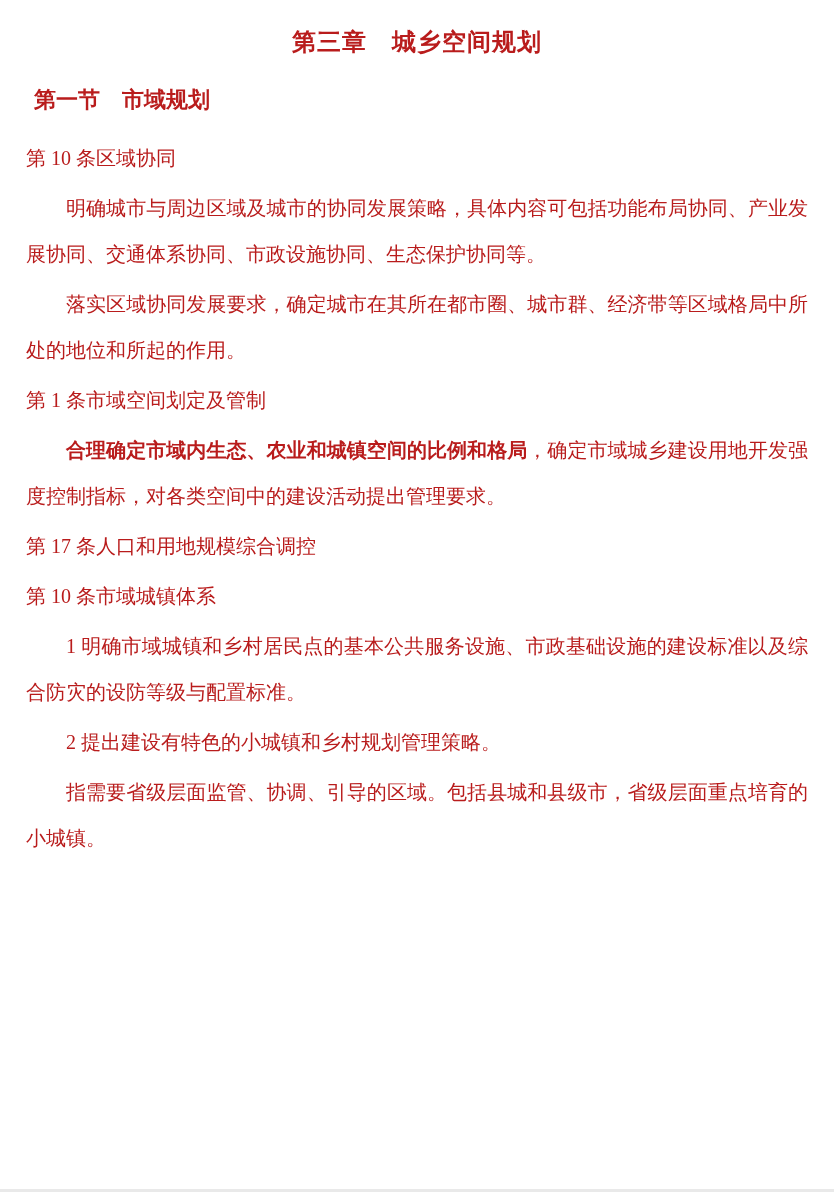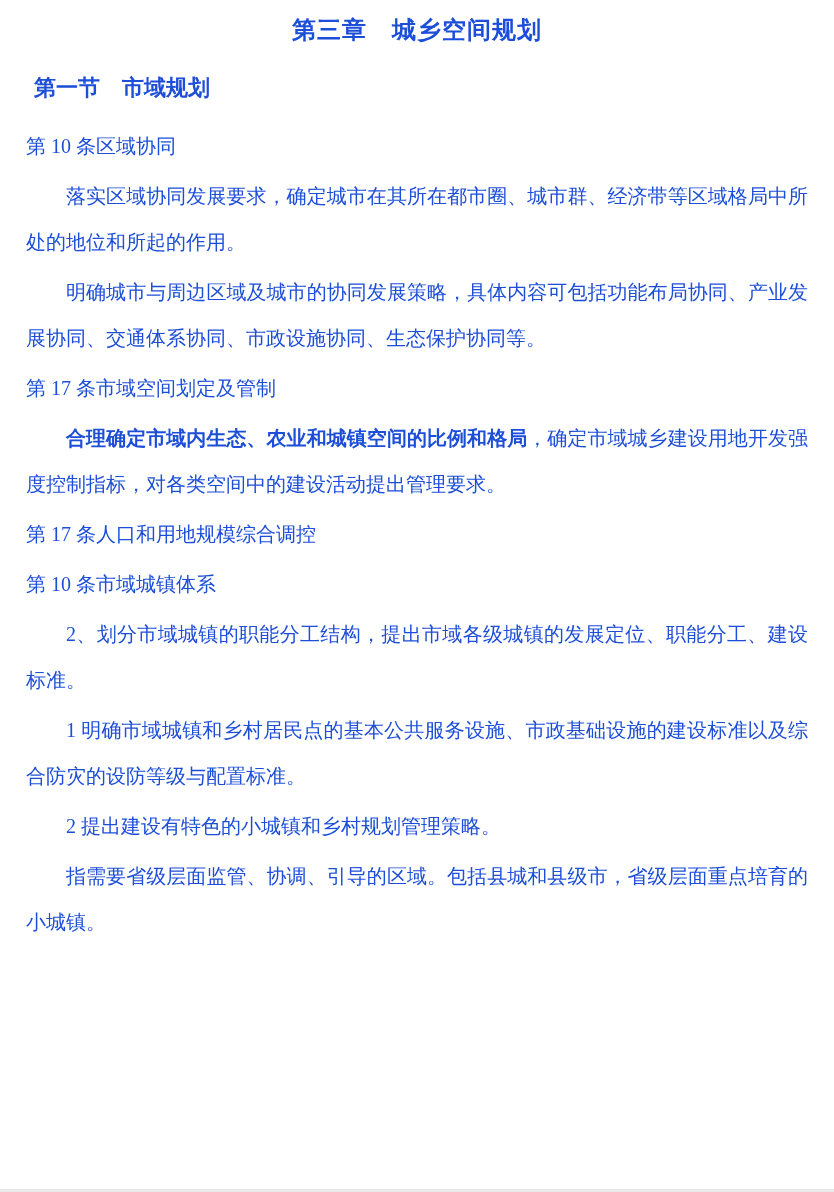--- a/index.html
+++ b/index.html
@@ -5,23 +5,23 @@
   html, body {
     margin: 0;
     padding: 0;
     background: #ffffff;
   }
   .page {
     position: relative;
     width: 834px;
     height: 1192px;
     box-sizing: border-box;
-    padding: 0 22px;
+    padding: 12px 22px;
     background: #ffffff;
-    color: #1d4ed8;
+    color: #b91c1c;
     font-family: "Liberation Serif", serif;
     overflow: hidden;
   }
   .doc-title {
     margin: 7px 0 0 0;
     font-size: 24px;
     line-height: 46px;
     font-weight: bold;
     text-align: center;
     letter-spacing: 1px;
@@ -61,25 +61,24 @@
   }
 </style>
 </head>
 <body>
 
 <div class="page">
   <h1 class="doc-title">第三章　城乡空间规划</h1>
   <h2 class="section-title">第一节　市域规划</h2>
   <div id="doc-body">
       <p class="article-heading"><span>第 10 条区域协同</span></p>
+      <p class="body-para"><span>明确城市与周边区域及城市的协同发展策略，具体内容可包括功能布局协同、产业发展协同、交通体系协同、市政设施协同、生态保护协同等。</span></p>
       <p class="body-para"><span>落实区域协同发展要求，确定城市在其所在都市圈、城市群、经济带等区域格局中所处的地位和所起的作用。</span></p>
-      <p class="body-para"><span>明确城市与周边区域及城市的协同发展策略，具体内容可包括功能布局协同、产业发展协同、交通体系协同、市政设施协同、生态保护协同等。</span></p>
-      <p class="article-heading"><span>第 17 条市域空间划定及管制</span></p>
+      <p class="article-heading"><span>第 1 条市域空间划定及管制</span></p>
       <p class="body-para"><span class="b u">合理确定市域内生态、农业和城镇空间的比例和格局</span><span>，确定市域城乡建设用地开发强度控制指标，对各类空间中的建设活动提出管理要求。</span></p>
       <p class="article-heading"><span>第 17 条人口和用地规模综合调控</span></p>
       <p class="article-heading"><span>第 10 条市域城镇体系</span></p>
-      <p class="body-para"><span>2、划分市域城镇的职能分工结构，提出市域各级城镇的发展定位、职能分工、建设标准。</span></p>
       <p class="body-para"><span>1 明确市域城镇和乡村居民点的基本公共服务设施、市政基础设施的建设标准以及综合防灾的设防等级与配置标准。</span></p>
       <p class="body-para"><span>2 提出建设有特色的小城镇和乡村规划管理策略。</span></p>
       <p class="body-para"><span>指需要省级层面监管、协调、引导的区域。包括县城和县级市，省级层面重点培育的小城镇。</span></p>
     </div>
   <div class="page-bottom-rule"></div>
 </div>
 
 </body></html>

